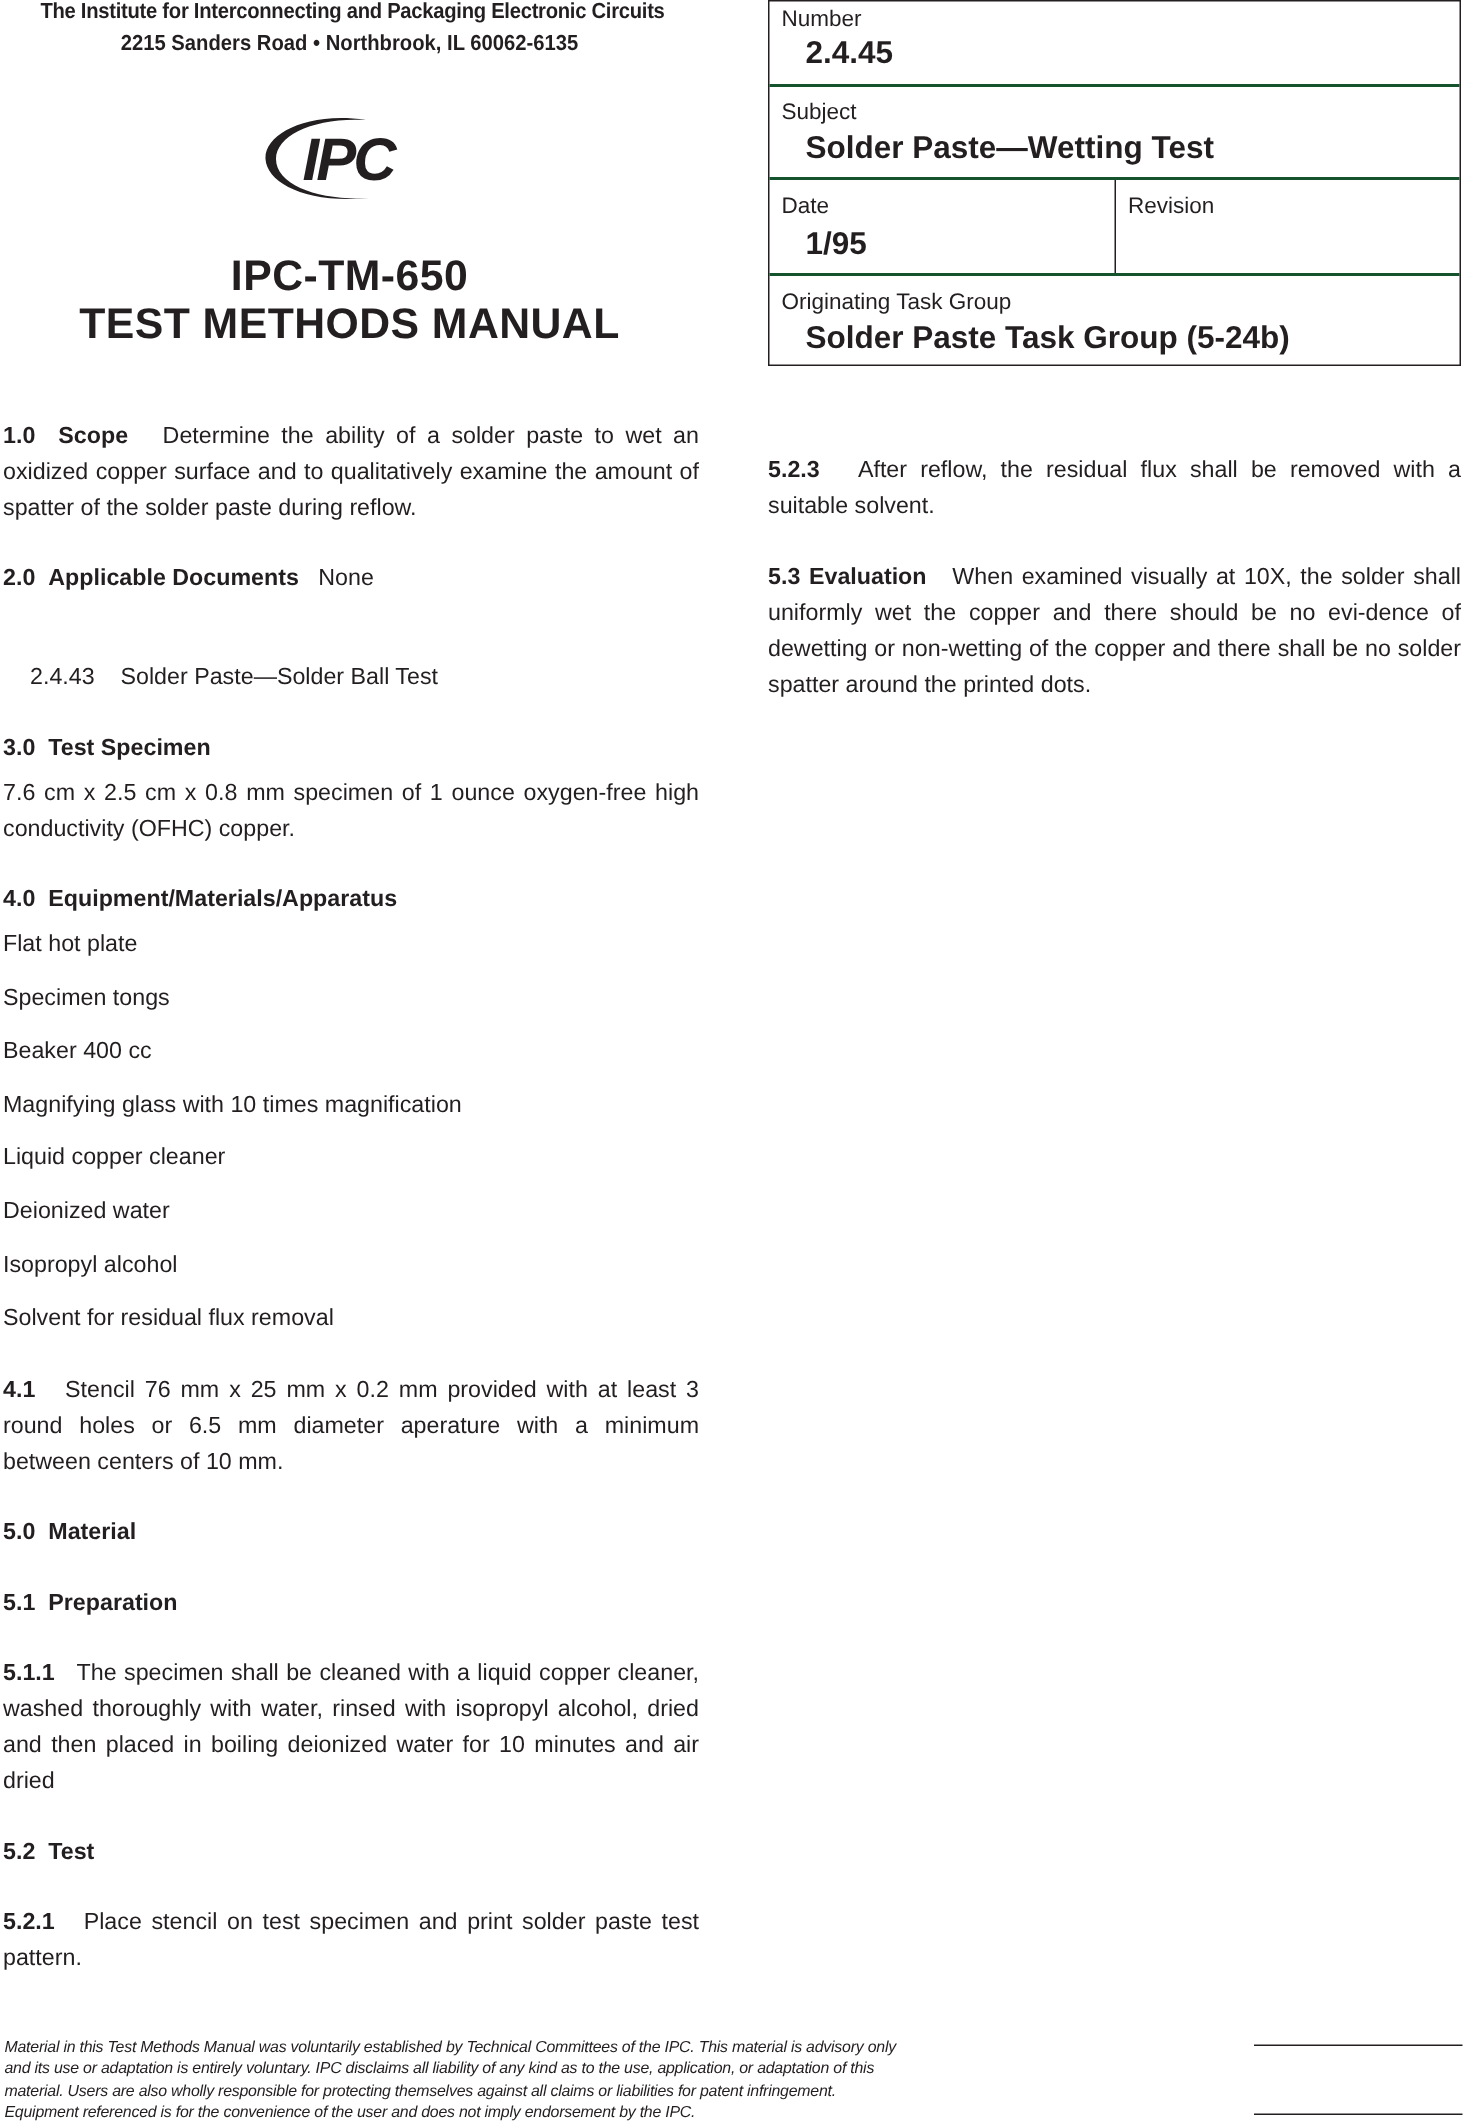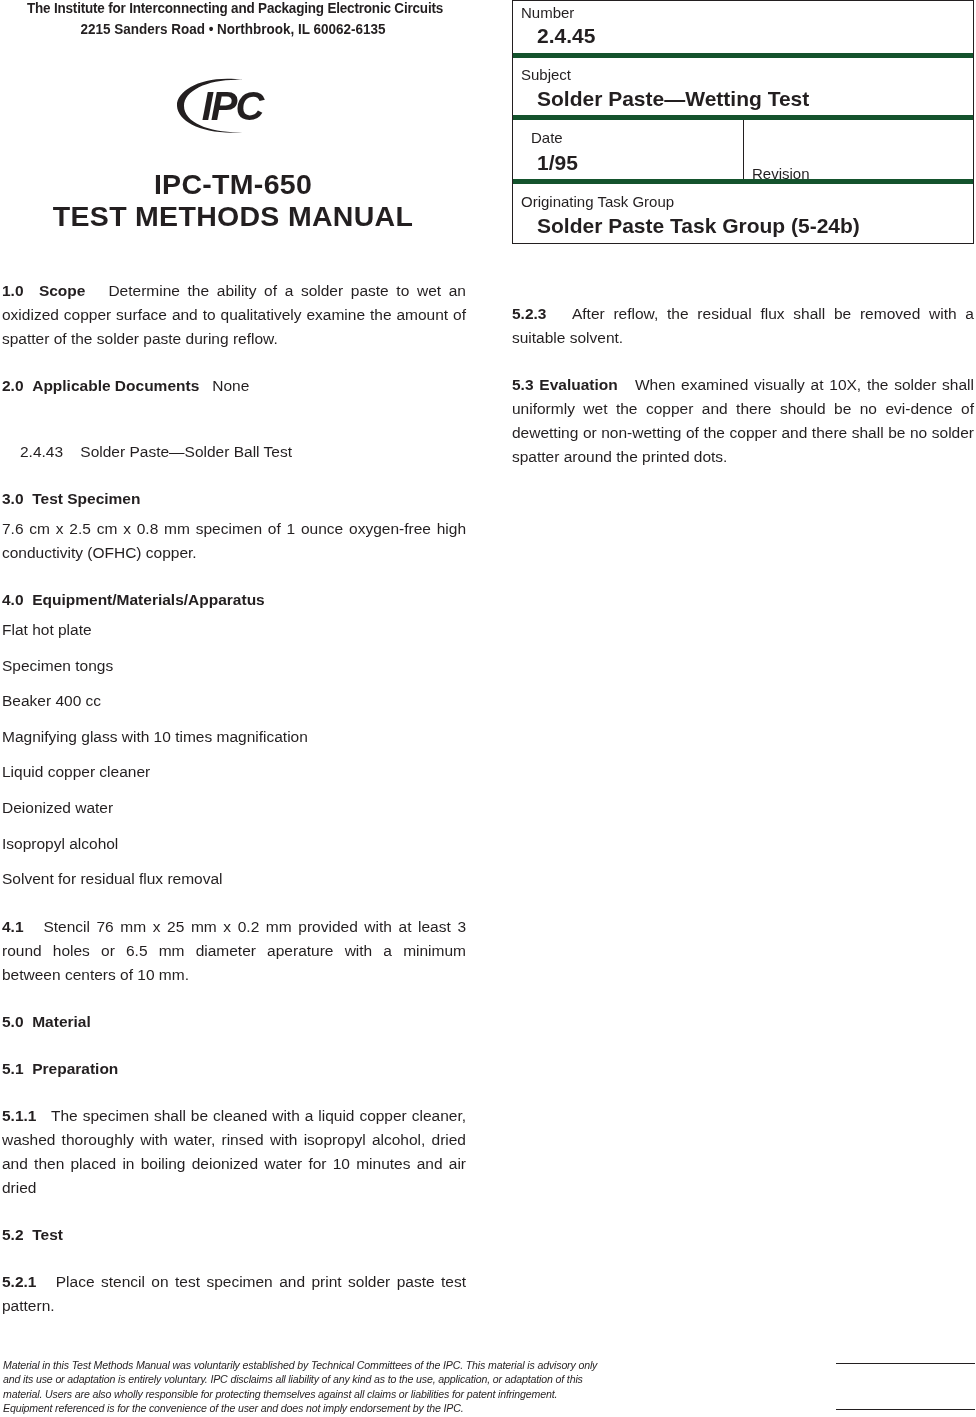--- a/index.html
+++ b/index.html
@@ -7,21 +7,21 @@
 
   .org-name { position: absolute; top: 0; left: 0; width: 470px; text-align: center; font-family: "Liberation Sans", sans-serif; font-weight: bold; font-size: 14.5px; line-height: 16px; letter-spacing: -0.2px; transform: scaleX(0.93); transform-origin: center top; white-space: nowrap; }
   .org-address { position: absolute; top: 21px; left: 0; width: 466px; text-align: center; font-weight: bold; font-size: 14.5px; line-height: 16px; transform: scaleX(0.93); transform-origin: center top; white-space: nowrap; }
 
   .logo { position: absolute; left: 174px; top: 76px; width: 108px; height: 60px; }
   .logo svg { width: 108px; height: 60px; display: block; }
 
   .manual-title { position: absolute; left: 0; top: 168px; width: 466px; text-align: center; font-weight: bold; font-size: 28.5px; line-height: 32px; letter-spacing: 0.3px; }
 
   .info-box { position: absolute; left: 512px; top: 0; width: 462px; height: 244px; border: 1px solid #231f20; box-sizing: border-box; }
-  .info-row { position: absolute; left: 0; right: 0; border-bottom: 5px solid #14532d; box-sizing: border-box; }
+  .info-row { position: absolute; left: 0; right: 0; border-bottom: 2px solid #14532d; box-sizing: border-box; }
   .info-row.last { border-bottom: none; }
   .info-cell { position: absolute; top: 0; bottom: 0; box-sizing: border-box; }
   .info-label { position: absolute; left: 8px; top: 3px; font-size: 15px; line-height: 18px; color: #231f20; }
   .info-value { position: absolute; left: 24px; top: 26px; font-size: 21px; line-height: 18px; font-weight: bold; white-space: nowrap; }
 
   .col { position: absolute; font-size: 15.5px; line-height: 24px; color: #231f20; }
   .col-left { left: 2px; top: 279px; width: 464px; }
   .col-right { left: 512px; top: 279px; width: 462px; }
 
   .para { margin: 0; text-align: justify; }
@@ -56,25 +56,25 @@
   <div class="info-row" style="top:0; height:57px;">
     <span class="info-label">Number</span>
     <span class="info-value">2.4.45</span>
   </div>
   <div class="info-row" style="top:57px; height:62px;">
     <span class="info-label" style="top:8px;">Subject</span>
     <span class="info-value" style="top:32px;">Solder Paste—Wetting Test</span>
   </div>
   <div class="info-row" style="top:119px; height:64px;">
     <div class="info-cell" style="left:0; width:231px; border-right:1px solid #231f20;">
-      <span class="info-label" style="top:9px;margin-left:10px;">Date</span>
+      <span class="info-label" style="top:9px;">Date</span>
       <span class="info-value" style="top:34px;">1/95</span>
     </div>
     <div class="info-cell" style="left:231px; right:0;">
-      <span class="info-label" style="top:9px;margin-top:36px;">Revision</span>
+      <span class="info-label" style="top:9px;">Revision</span>
       <span class="info-value" style="top:34px;"></span>
     </div>
   </div>
   <div class="info-row last" style="top:183px; height:61px;">
     <span class="info-label" style="top:9px;">Originating Task Group</span>
     <span class="info-value" style="top:33px;">Solder Paste Task Group (5-24b)</span>
   </div>
 </div>
 
 <div class="col col-left">

